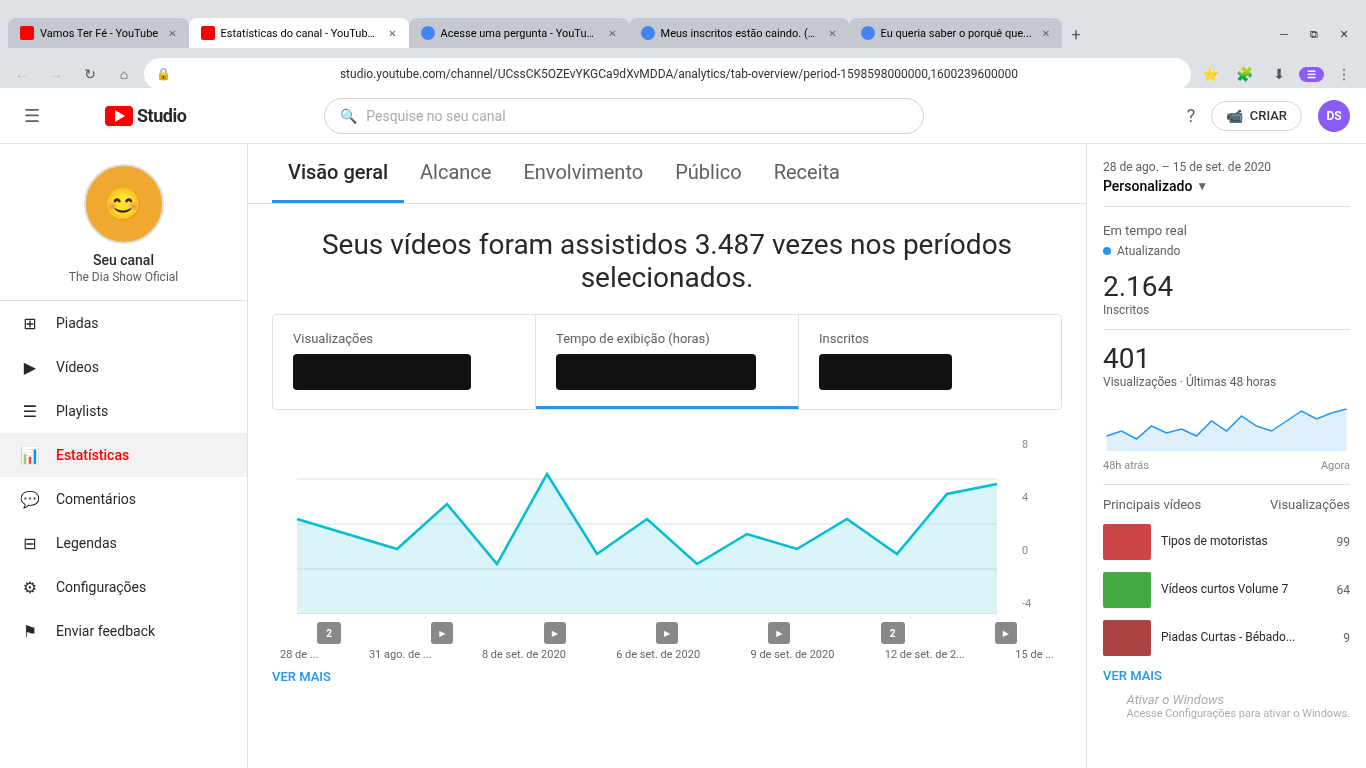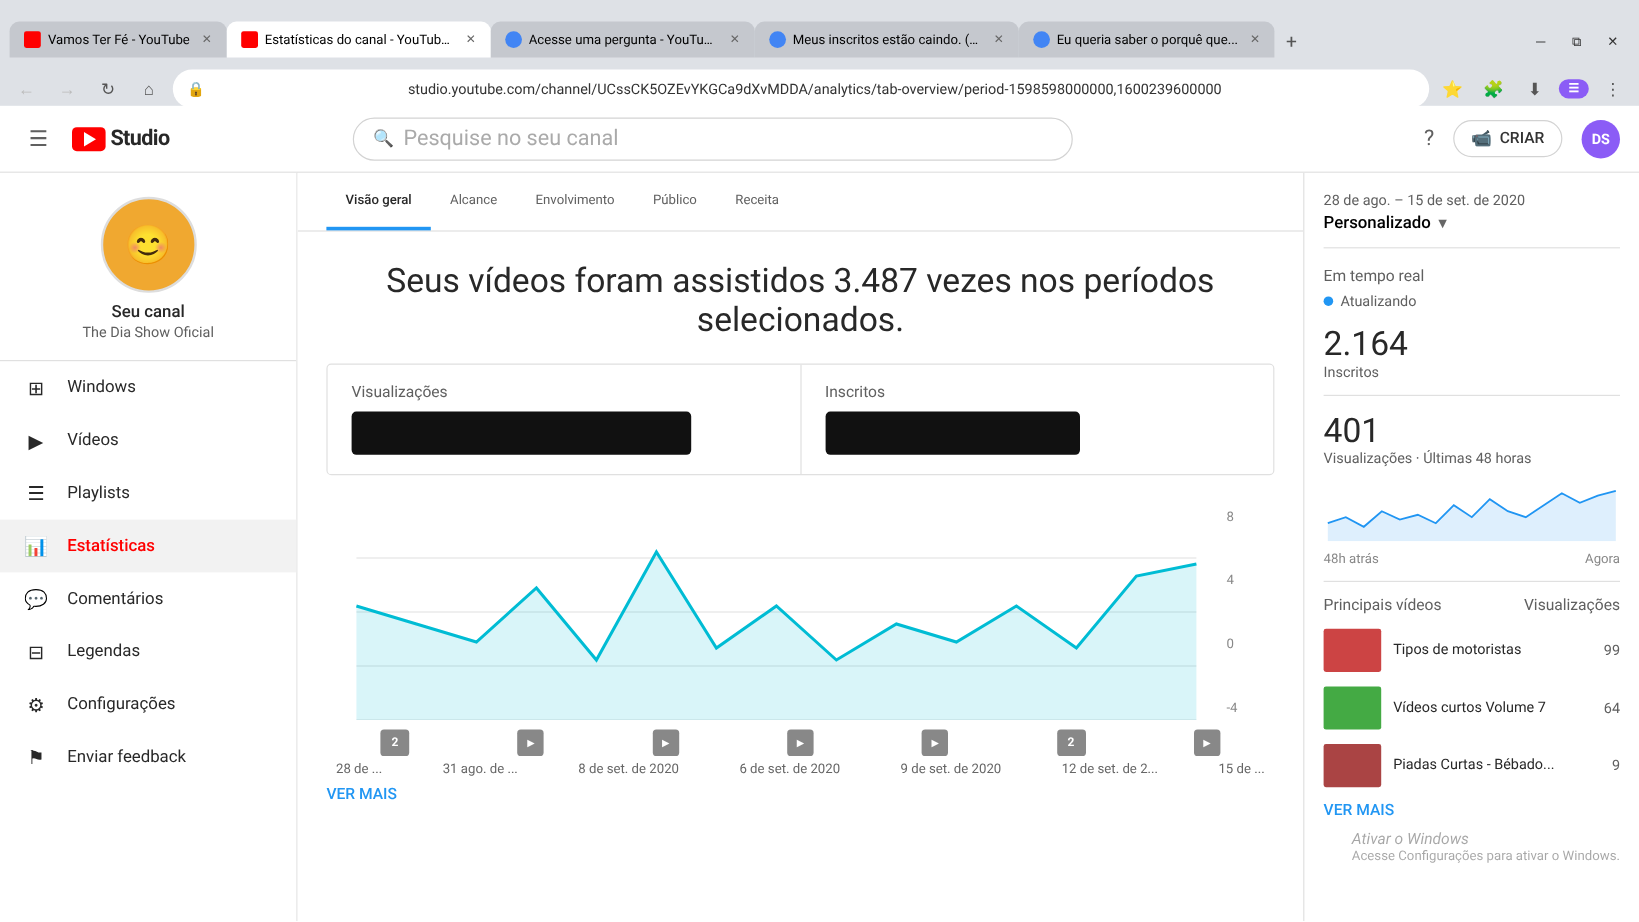--- a/index.html
+++ b/index.html
@@ -25,28 +25,28 @@
     .nav-btn.disabled { color: #bbb; cursor: default; }
     .address-bar { flex: 1; height: 32px; background: #fff; border-radius: 16px; display: flex; align-items: center; padding: 0 12px; font-size: 12px; color: #333; gap: 8px; }
     .address-text { flex: 1; font-size: 12px; color: #333; text-align: center; }
     .addr-icon { font-size: 12px; color: #555; }
     .browser-action-btn { width: 28px; height: 28px; display: flex; align-items: center; justify-content: center; font-size: 14px; color: #555; cursor: pointer; border-radius: 50%; }
     .profile-badge { background: #8b5cf6; color: #fff; font-size: 10px; padding: 2px 8px; border-radius: 12px; font-weight: bold; cursor: pointer; }
 
     
     .app-header { height: 56px; display: flex; align-items: center; padding: 0 16px; border-bottom: 1px solid #e0e0e0; background: #fff; gap: 12px; }
     .hamburger-btn { font-size: 18px; cursor: pointer; color: #606060; width: 32px; height: 32px; display: flex; align-items: center; justify-content: center; }
-    .yt-logo { display: flex; align-items: flex-end; gap: 4px; }
+    .yt-logo { display: flex; align-items: flex-end; gap: 4px; margin-left: 45px; }
     .yt-logo-icon { width: 28px; height: 20px; background: #ff0000; border-radius: 4px; display: flex; align-items: center; justify-content: center; }
     .yt-logo-play { width: 0; height: 0; border-top: 6px solid transparent; border-bottom: 6px solid transparent; border-left: 10px solid #fff; margin-left: 1px; }
     .yt-logo-text { font-size: 18px; font-weight: 700; color: #282828; letter-spacing: -0.5px; }
     .header-search { flex: 1; max-width: 600px; margin: 0 auto; }
     .search-box { width: 100%; height: 36px; border: 1px solid #d3d3d3; border-radius: 18px; display: flex; align-items: center; padding: 0 16px; background: #fff; gap: 8px; }
     .search-icon { color: #888; font-size: 14px; }
-    .search-input-text { font-size: 18px; color: #aaa; flex: 1; }
+    .search-input-text { font-size: 14px; color: #aaa; flex: 1; }
     .header-actions { display: flex; align-items: center; gap: 16px; margin-left: auto; }
     .help-btn { font-size: 18px; color: #606060; cursor: pointer; }
     .create-btn { display: flex; align-items: center; gap: 6px; background: #fff; border: 1px solid #d3d3d3; border-radius: 18px; padding: 6px 14px; cursor: pointer; font-size: 13px; font-weight: 500; color: #333; }
     .create-icon { color: #ff0000; font-size: 14px; }
     .user-avatar { width: 32px; height: 32px; border-radius: 50%; background: #8b5cf6; color: #fff; display: flex; align-items: center; justify-content: center; font-size: 12px; font-weight: bold; cursor: pointer; }
 
     
     .main-layout { display: flex; flex: 1; overflow: hidden; }
 
     
@@ -58,21 +58,21 @@
     .nav-item { display: flex; align-items: center; gap: 16px; padding: 0 20px; height: 44px; cursor: pointer; font-size: 14px; color: #282828; }
     .nav-item.active { background: #f2f2f2; color: #ff0000; font-weight: 500; }
     .nav-icon { width: 20px; display: flex; align-items: center; justify-content: center; font-size: 16px; flex-shrink: 0; }
     .nav-item.active .nav-icon { color: #ff0000; }
 
     
     .content-area { flex: 1; overflow-y: auto; background: #fff; }
 
     
     .analytics-tabs { display: flex; border-bottom: 1px solid #e0e0e0; padding: 0 24px; background: #fff; }
-    .analytics-tab { padding: 16px 16px; font-size: 11px; color: #606060; cursor: pointer; border-bottom: 3px solid transparent; }
+    .analytics-tab { padding: 16px 16px; font-size: 20px; color: #606060; cursor: pointer; border-bottom: 3px solid transparent; }
     .analytics-tab.active { color: #282828; border-bottom: 3px solid #2196f3; font-weight: 500; }
 
     .main-content { padding: 0 24px 24px; }
 
     
     .hero-text { text-align: center; padding: 24px 0 20px; }
     .hero-title { font-size: 28px; font-weight: 400; color: #282828; }
 
     
     .stats-grid { display: flex; border: 1px solid #e0e0e0; border-radius: 4px; margin-bottom: 24px; }
@@ -215,21 +215,21 @@
       <div class="channel-section">
         <div class="channel-avatar">
           <span style="font-size:32px;">😊</span>
         </div>
         <div class="channel-name">Seu canal</div>
         <div class="channel-handle">The Dia Show Oficial</div>
       </div>
 
       <div class="nav-item">
         <div class="nav-icon">⊞</div>
-        <span>Windows</span>
+        <span>Piadas</span>
       </div>
       <div class="nav-item">
         <div class="nav-icon">▶</div>
         <span>Vídeos</span>
       </div>
       <div class="nav-item">
         <div class="nav-icon">☰</div>
         <span>Playlists</span>
       </div>
       <div class="nav-item active">
@@ -265,20 +265,24 @@
 
       <div class="main-content">
         <div class="hero-text">
           <div class="hero-title">Seus vídeos foram assistidos 3.487 vezes nos períodos selecionados.</div>
         </div>
 
         <div class="stats-grid">
           <div class="stat-cell">
             <div class="stat-label">Visualizações</div>
             <div class="stat-value"></div>
+          </div>
+          <div class="stat-cell active">
+            <div class="stat-label">Tempo de exibição (horas)</div>
+            <div class="stat-value wide"></div>
           </div>
           <div class="stat-cell">
             <div class="stat-label">Inscritos</div>
             <div class="stat-value" style="width:60%;"></div>
           </div>
         </div>
 
         <div style="position:relative;">
           <div style="display:flex;">
             <div style="flex:1;position:relative;">

